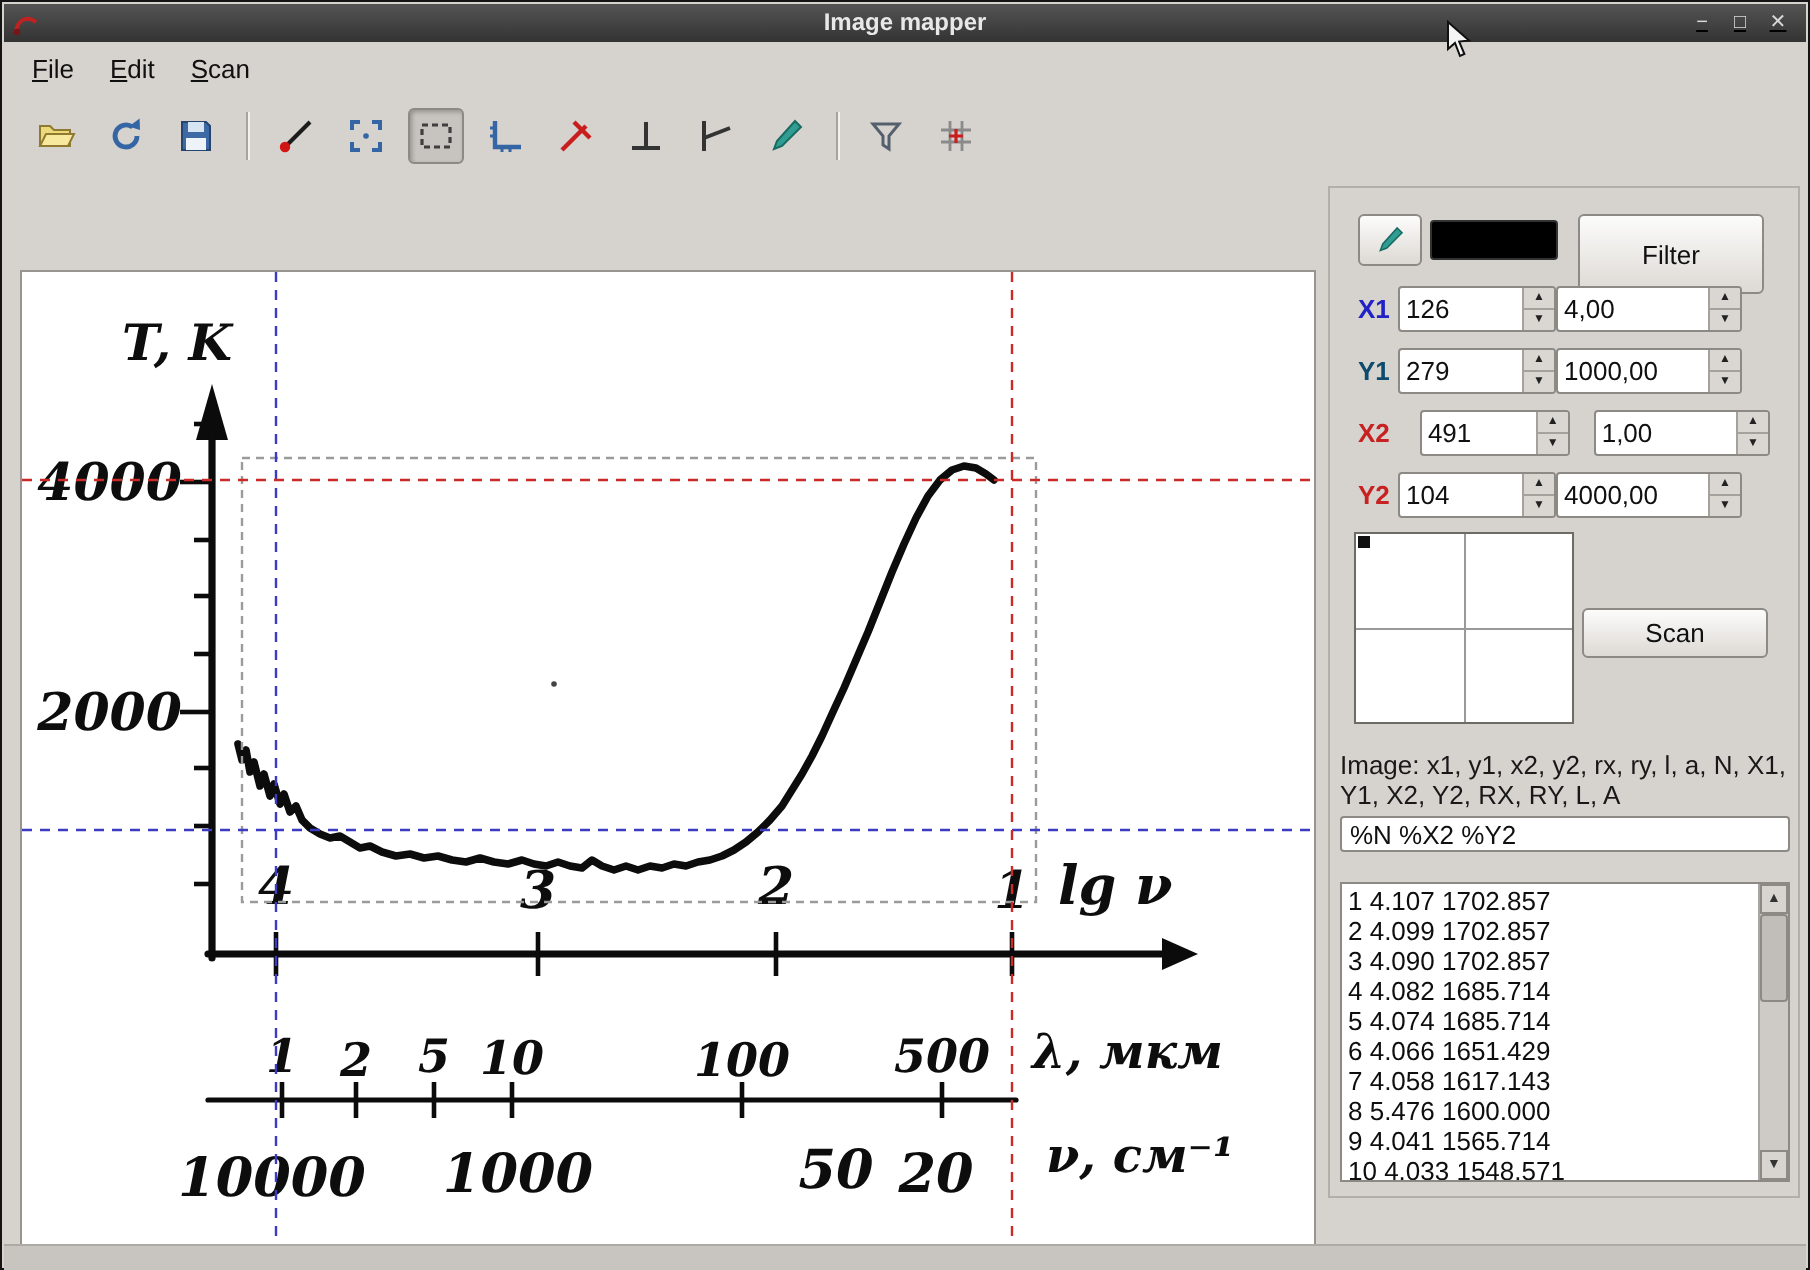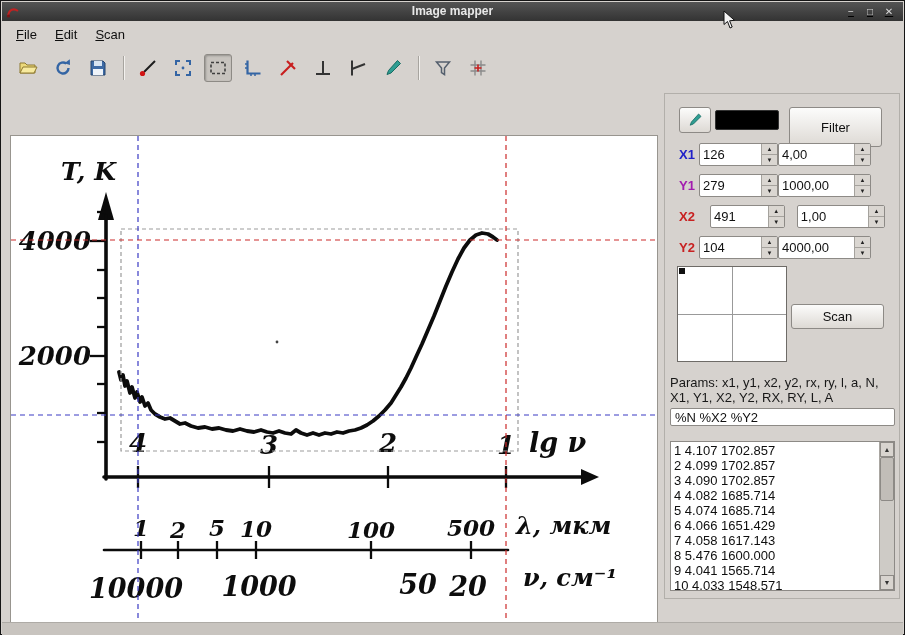--- a/index.html
+++ b/index.html
@@ -328,21 +328,21 @@
       <div class="spinbox real">
         <input value="4,00" style="">
         <div class="spin-arrows">
           <div class="spin-up">▲</div>
           <div class="spin-down">▼</div>
         </div>
       </div>
     </div>
 
     <div class="coord-row row-1">
-      <span class="coord-label" style="color: #a21caf;">Y1</span>
+      <span class="coord-label" style="color: #0c4a6e;">Y1</span>
       <div class="spinbox pixel">
         <input value="279" style="">
         <div class="spin-arrows">
           <div class="spin-up">▲</div>
           <div class="spin-down">▼</div>
         </div>
       </div>
       <div class="spinbox real">
         <input value="1000,00" style="">
         <div class="spin-arrows">
@@ -388,21 +388,21 @@
       </div>
     </div>
 
     <div class="preview-box">
       <div class="preview-corner"></div>
       <div class="preview-vline"></div>
       <div class="preview-hline"></div>
     </div>
     <div class="btn scan-btn">Scan</div>
 
-    <div class="params-text">Params: x1, y1, x2, y2, rx, ry, l, a, N, X1, Y1, X2, Y2, RX, RY, L, A</div>
+    <div class="params-text">Image: x1, y1, x2, y2, rx, ry, l, a, N, X1, Y1, X2, Y2, RX, RY, L, A</div>
 
     <input class="format-entry" value="%N %X2 %Y2" style="">
 
     <div class="results-list">
       <div class="results-rows">
         <div class="result-row">1 4.107 1702.857</div>
         <div class="result-row">2 4.099 1702.857</div>
         <div class="result-row">3 4.090 1702.857</div>
         <div class="result-row">4 4.082 1685.714</div>
         <div class="result-row">5 4.074 1685.714</div>

